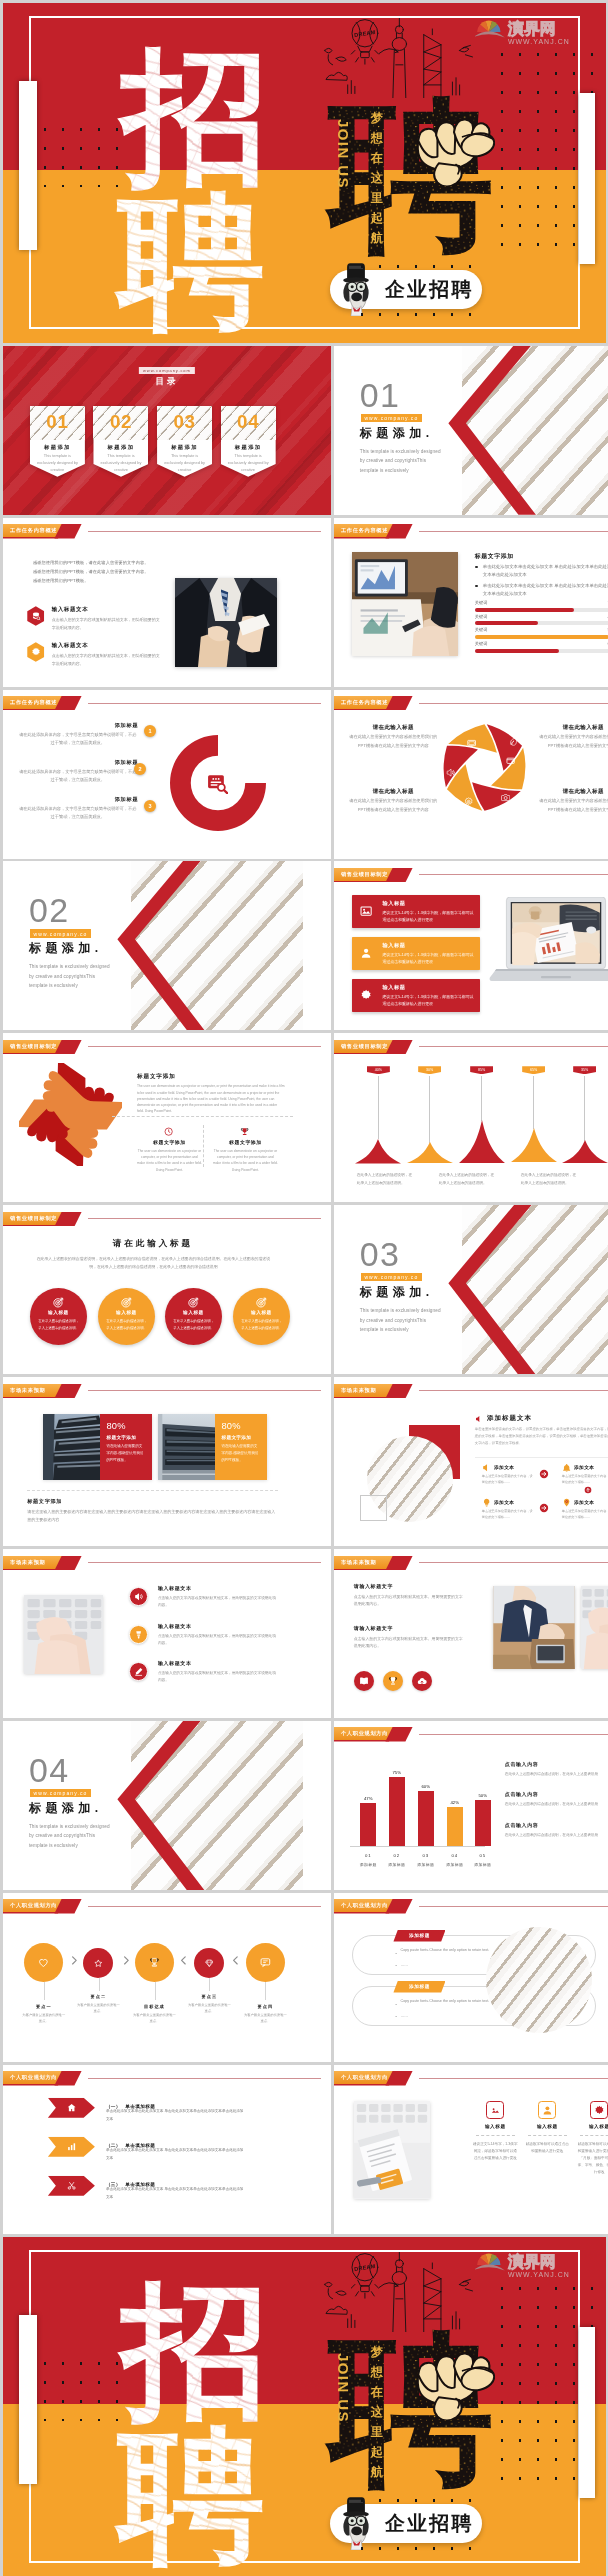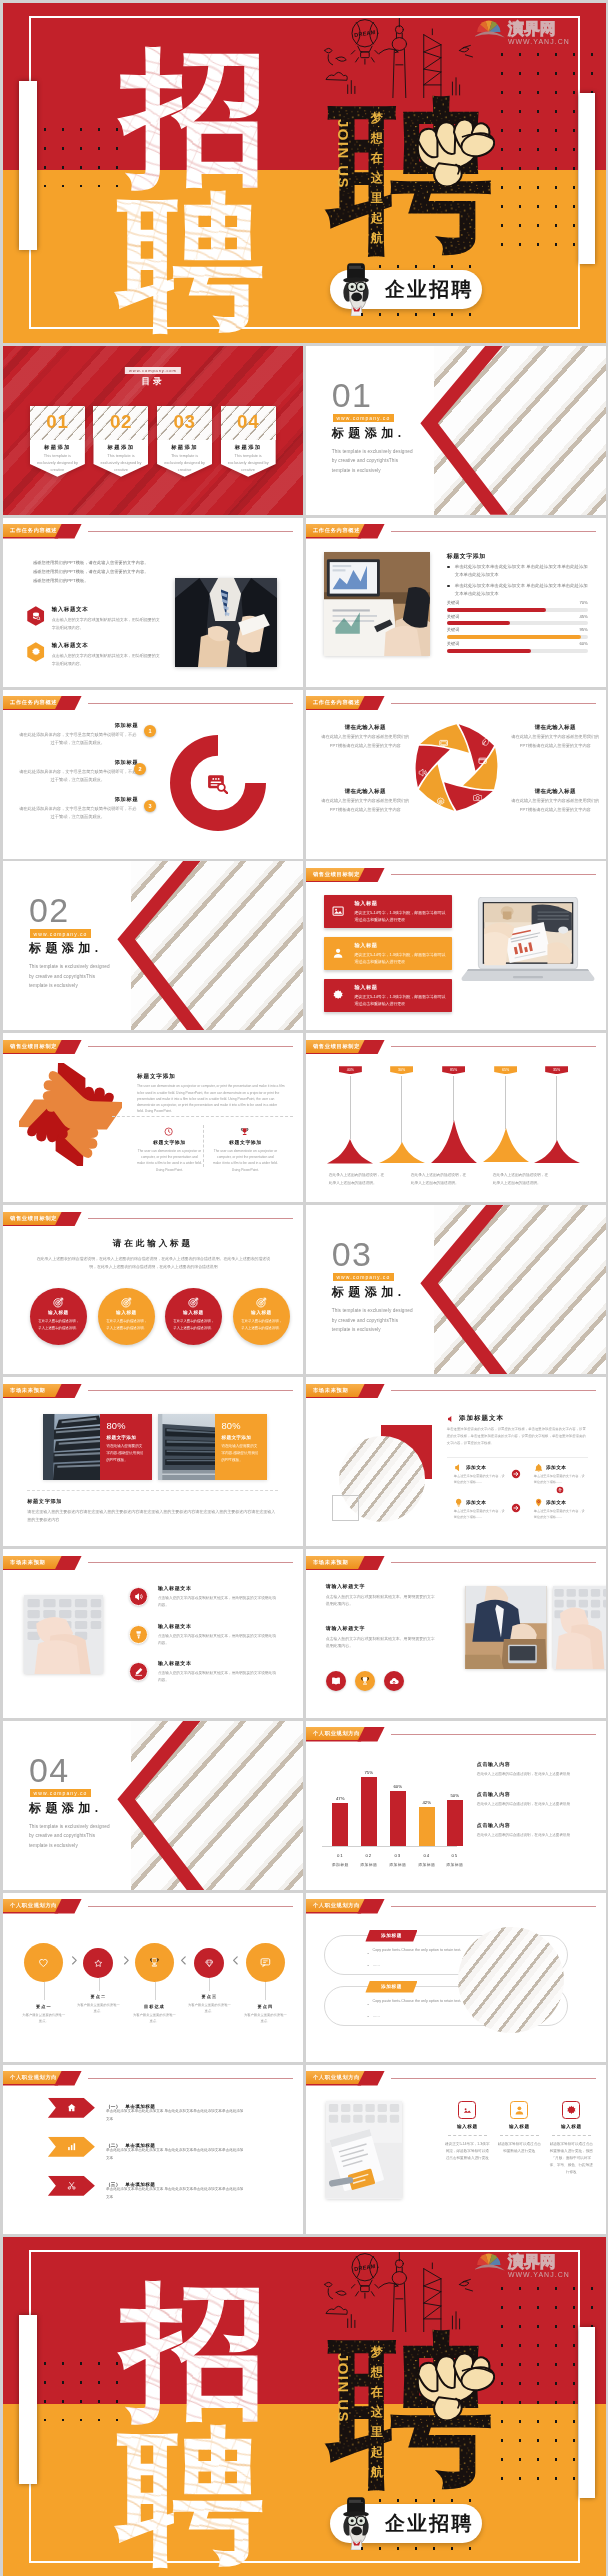--- a/index.html
+++ b/index.html
@@ -4,21 +4,21 @@
 <title>PPT Preview</title>
 <style>
 
 html,body{margin:0;padding:0;}
 body{width:609px;background:#d2d2d2;font-family:"Liberation Sans",sans-serif;}
 *{box-sizing:border-box;}
 .page{width:609px;height:2576px;position:relative;padding:2.9px;}
 .row{display:flex;gap:2.9px;margin-bottom:2.9px;}
 .slide{position:relative;overflow:hidden;background:#fff;flex:none;}
 .slide.full{width:603px;height:340px;}
-.slide.half{width:300px;height:169px;padding-left:48px;}
+.slide.half{width:328px;height:169px;padding-left:48px;}
 
 .cover{background:#C2212A;}
 .cv-red{position:absolute;left:0;top:0;width:603px;height:167px;background:#C2212A;}
 .cv-orange{position:absolute;left:0;top:167px;width:603px;height:173px;background:#F5A22A;}
 .cv-frame{position:absolute;left:26px;top:13.6px;right:26px;bottom:13.6px;border:2.2px solid #fff;}
 .cv-dots{position:absolute;left:33px;top:117px;width:83px;height:67px;
   background-image:radial-gradient(#151515 1.2px, transparent 1.4px);
   background-size:18px 19px;}
 .cv-dots2{position:absolute;left:490px;top:42px;width:105px;height:215px;
   background-image:radial-gradient(#151515 1.1px, transparent 1.4px);

